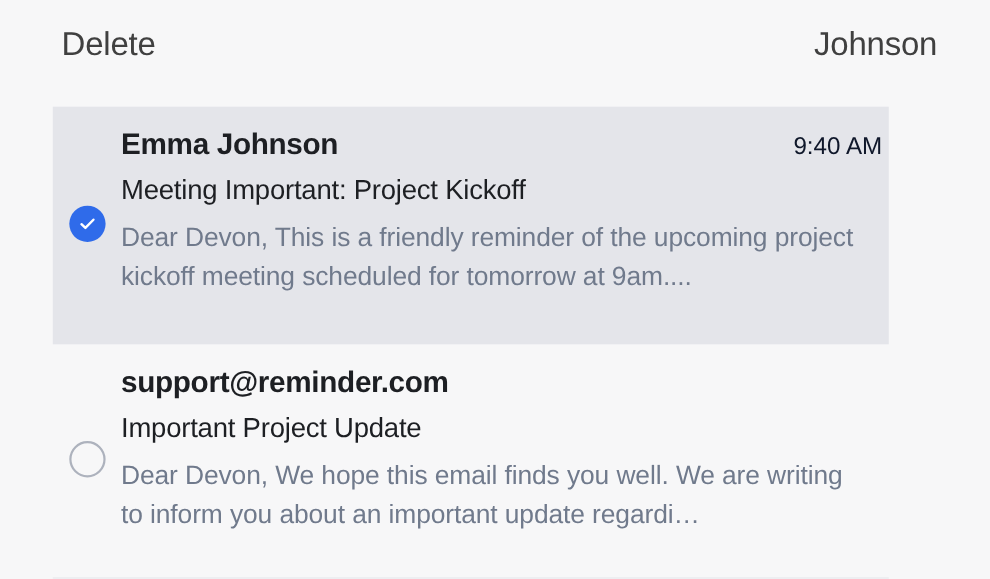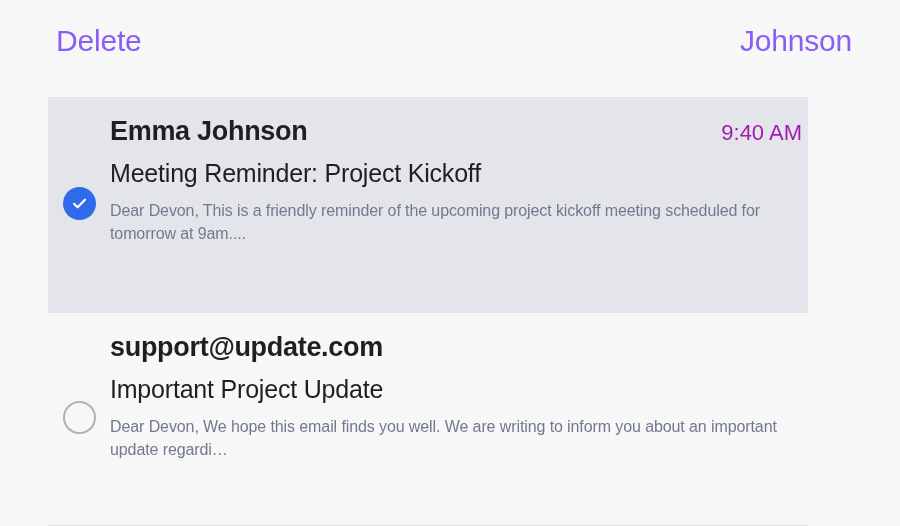--- a/index.html
+++ b/index.html
@@ -33,21 +33,21 @@
     align-items: center;
     justify-content: space-between;
     padding: 0 48px 0 56px;
     box-sizing: border-box;
   }
   .action-btn {
     background: none;
     border: none;
     padding: 0;
     margin: 16px;
-    color: #8b5cf6;
+    color: #404040;
     font-family: "Liberation Sans", "DejaVu Sans", sans-serif;
     font-size: 30px;
     font-weight: 400;
     letter-spacing: -0.2px;
     line-height: 1;
     cursor: pointer;
   }
   .action-btn.delete { margin-left: 0; }
   .action-btn.cancel { margin-right: 0; }
 
@@ -126,37 +126,37 @@
     font-size: 27px;
     font-weight: 700;
     color: #1d1f23;
     letter-spacing: -0.3px;
     white-space: nowrap;
     line-height: 1.22;
   }
   .timestamp {
     font-size: 22px;
     font-weight: 400;
-    color: #a21caf;
+    color: #0f172a;
     white-space: nowrap;
     line-height: 1.22;
     flex: 0 0 auto;
   }
   .subject {
     font-size: 25px;
     font-weight: 400;
     color: #1d1f23;
     letter-spacing: -0.2px;
     line-height: 1.35;
     margin-top: 9px;
     white-space: nowrap;
     overflow: hidden;
   }
   .preview {
-    font-size: 16px;
+    font-size: 24px;
     font-weight: 400;
     color: #707a8c;
     letter-spacing: -0.1px;
     line-height: 1.47;
     margin-top: 8px;
     max-width: 680px;
   }
 
   .divider {
     height: 2px;
@@ -182,32 +182,32 @@
           <svg class="tick" viewBox="0 0 20 20" fill="none" xmlns="http://www.w3.org/2000/svg">
             <path d="M3.6 10.4 L7.8 14.4 L16.4 5.6" stroke="#ffffff" stroke-width="2.6" stroke-linecap="round" stroke-linejoin="round"></path>
           </svg>
         </span>
       </div>
       <div class="email-body">
         <div class="email-head">
           <div class="sender">Emma Johnson</div>
           <div class="timestamp">9:40 AM</div>
         </div>
-        <div class="subject">Meeting Reminder: Project Kickoff</div>
+        <div class="subject">Meeting Important: Project Kickoff</div>
         <div class="preview">Dear Devon, This is a friendly reminder of the upcoming project kickoff meeting scheduled for tomorrow at 9am....</div>
       </div>
     </div>
 
     <div class="email-row unselected">
       <div class="check-cell">
         <span class="checkbox unchecked"></span>
       </div>
       <div class="email-body">
         <div class="email-head">
-          <div class="sender">support@update.com</div>
+          <div class="sender">support@reminder.com</div>
         </div>
         <div class="subject">Important Project Update</div>
         <div class="preview">Dear Devon, We hope this email finds you well. We are writing to inform you about an important update regardi…</div>
       </div>
     </div>
 
     <div class="divider"></div>
 
   </div>
 </div>

